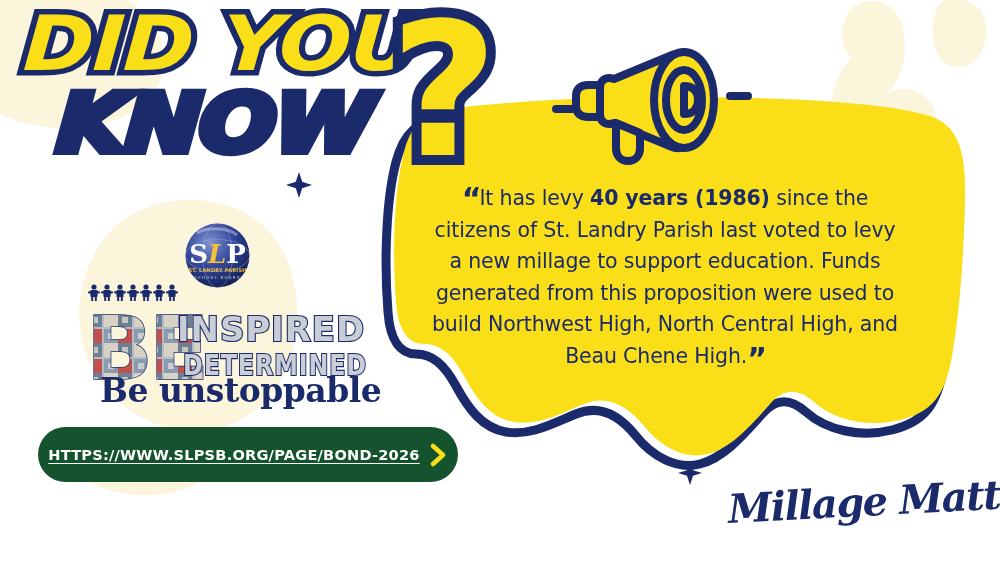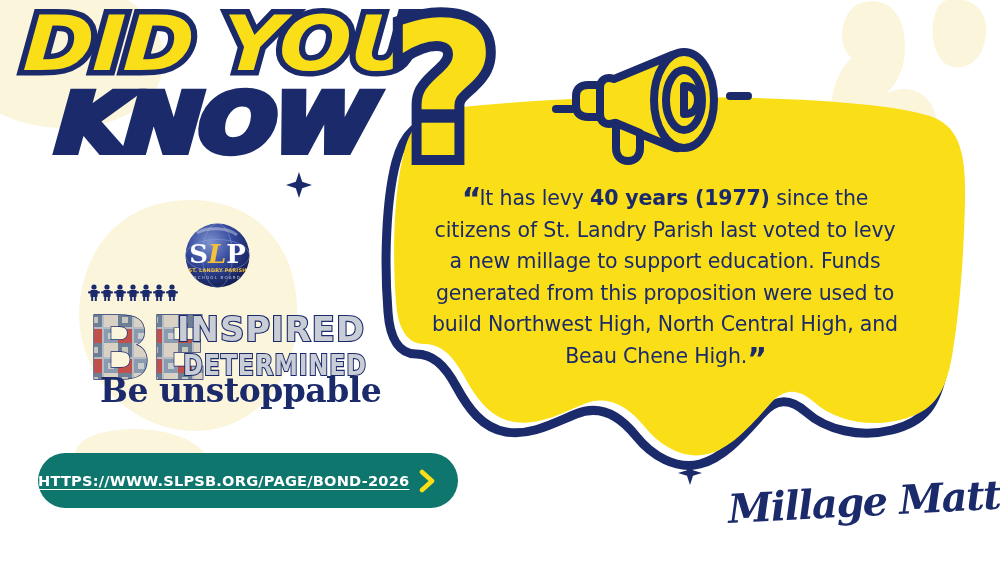--- a/index.html
+++ b/index.html
@@ -75,24 +75,24 @@
     color:#1B2A6B;vertical-align:-4px;letter-spacing:-2px;
   }
   .q-close{
     font-family:"DejaVu Sans", sans-serif;
     font-weight:bold;font-size:30px;
     color:#1B2A6B;vertical-align:-6px;letter-spacing:-2px;
   }
 
   
   #url-pill{
-    position:absolute;left:38px;top:453px;
+    position:absolute;left:38px;top:427px;
     width:420px;height:55px;
-    background:#0f766e;border-radius:28px;
-    display:flex;align-items:center;
+    background:#14532d;border-radius:28px;
+    display:flex;align-items:center;justify-content:center;
     gap:10px;cursor:pointer;
   }
   #url-text{
     font-family:"DejaVu Sans", sans-serif;
     font-weight:bold;font-size:14.6px;
     color:#ffffff;letter-spacing:0.2px;
     text-decoration:underline;
     text-underline-offset:3px;
   }
   #url-chevron{display:block;}
@@ -220,21 +220,21 @@
   </svg>
 
   <div id="headline">
     <div id="did-you" class="hl-text">DID YOU</div>
     <div id="know" class="hl-text">KNOW</div>
     <div id="qmark">?</div>
   </div>
 
   <div id="quote-wrap">
     <div id="quote-text">
-      <span class="q-open">“</span><span>It has levy </span><b>40 years (1977)</b><span> since the citizens of St. Landry Parish last voted to levy a new millage to support education.  Funds generated from this proposition were used to build Northwest High, North Central High, and Beau Chene High.</span><span class="q-close">”</span>
+      <span class="q-open">“</span><span>It has levy </span><b>40 years (1986)</b><span> since the citizens of St. Landry Parish last voted to levy a new millage to support education.  Funds generated from this proposition were used to build Northwest High, North Central High, and Beau Chene High.</span><span class="q-close">”</span>
     </div>
   </div>
 
   <svg class="layer" viewBox="0 0 1000 563" xmlns="http://www.w3.org/2000/svg">
     <path d="M 299 172 L 302.2 181.8 L 312 185 L 302.2 188.2 L 299 198 L 295.8 188.2 L 286 185 L 295.8 181.8 Z" fill="#1B2A6B"></path>
     <path d="M 690 461 L 693 470.2 L 702 473 L 693 475.8 L 690 485 L 687 475.8 L 678 473 L 687 470.2 Z" fill="#1B2A6B"></path>
   </svg>
 
   <svg id="slp-badge" viewBox="0 0 73 73" xmlns="http://www.w3.org/2000/svg">
     <defs>

